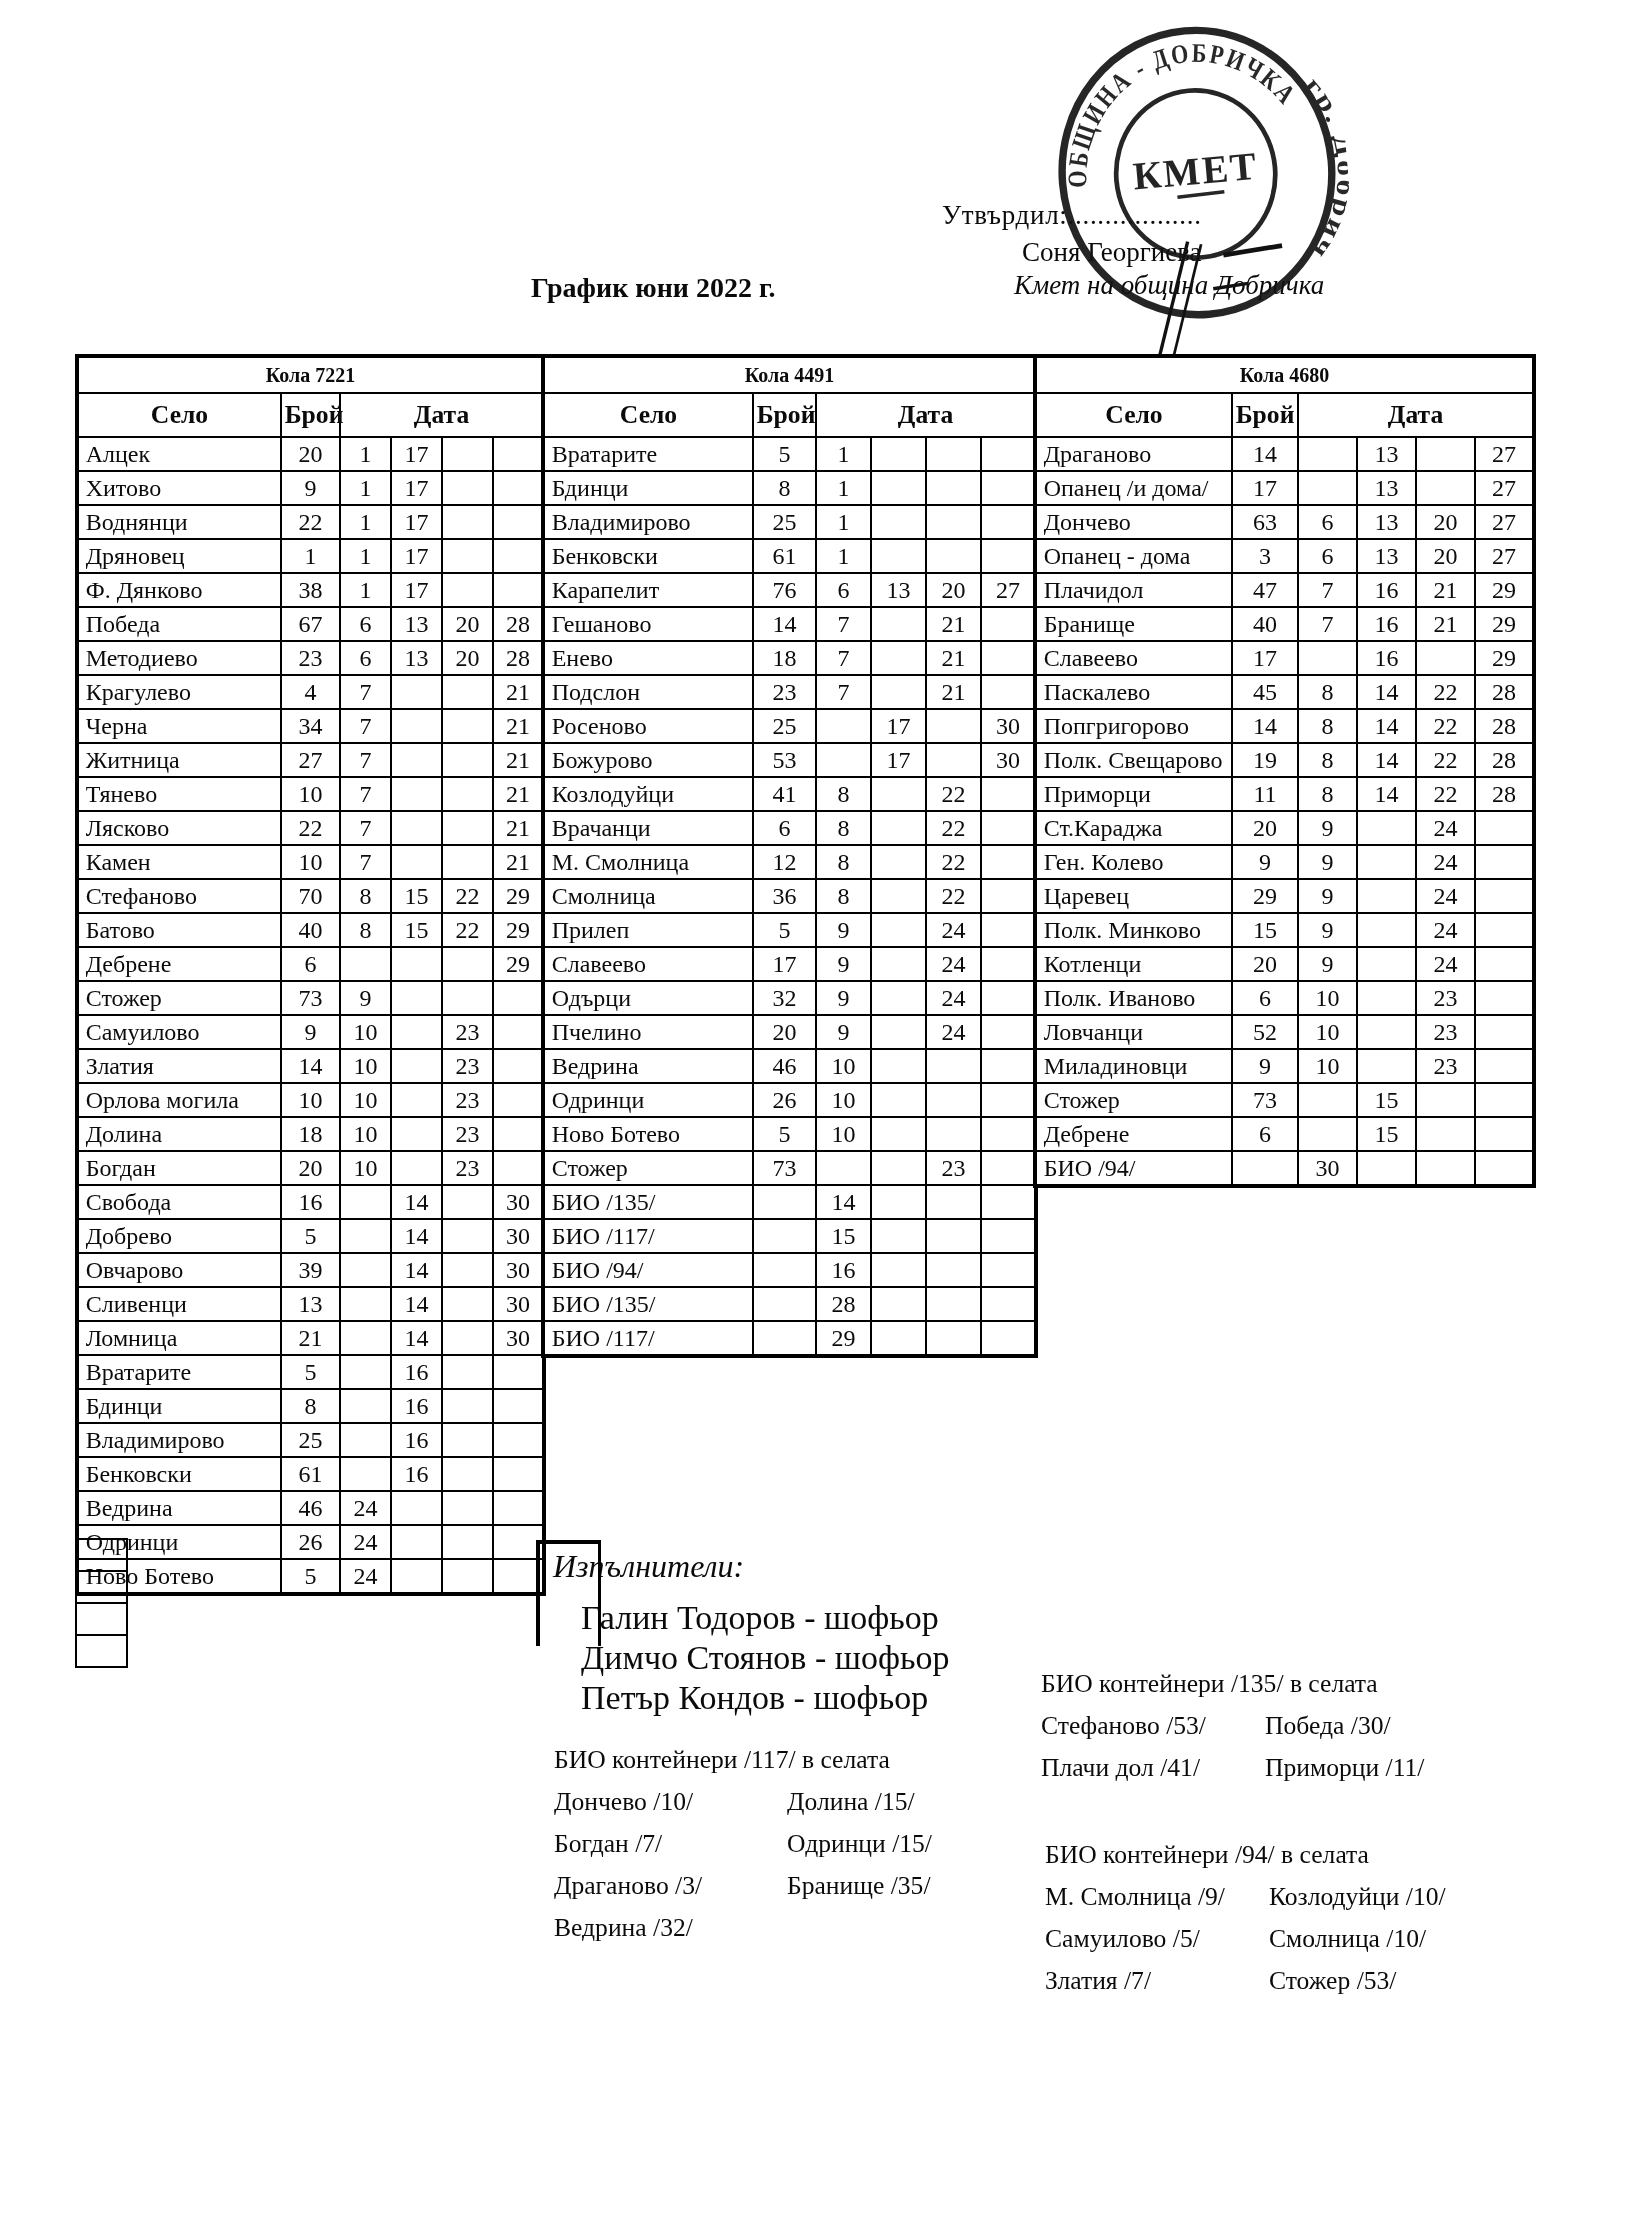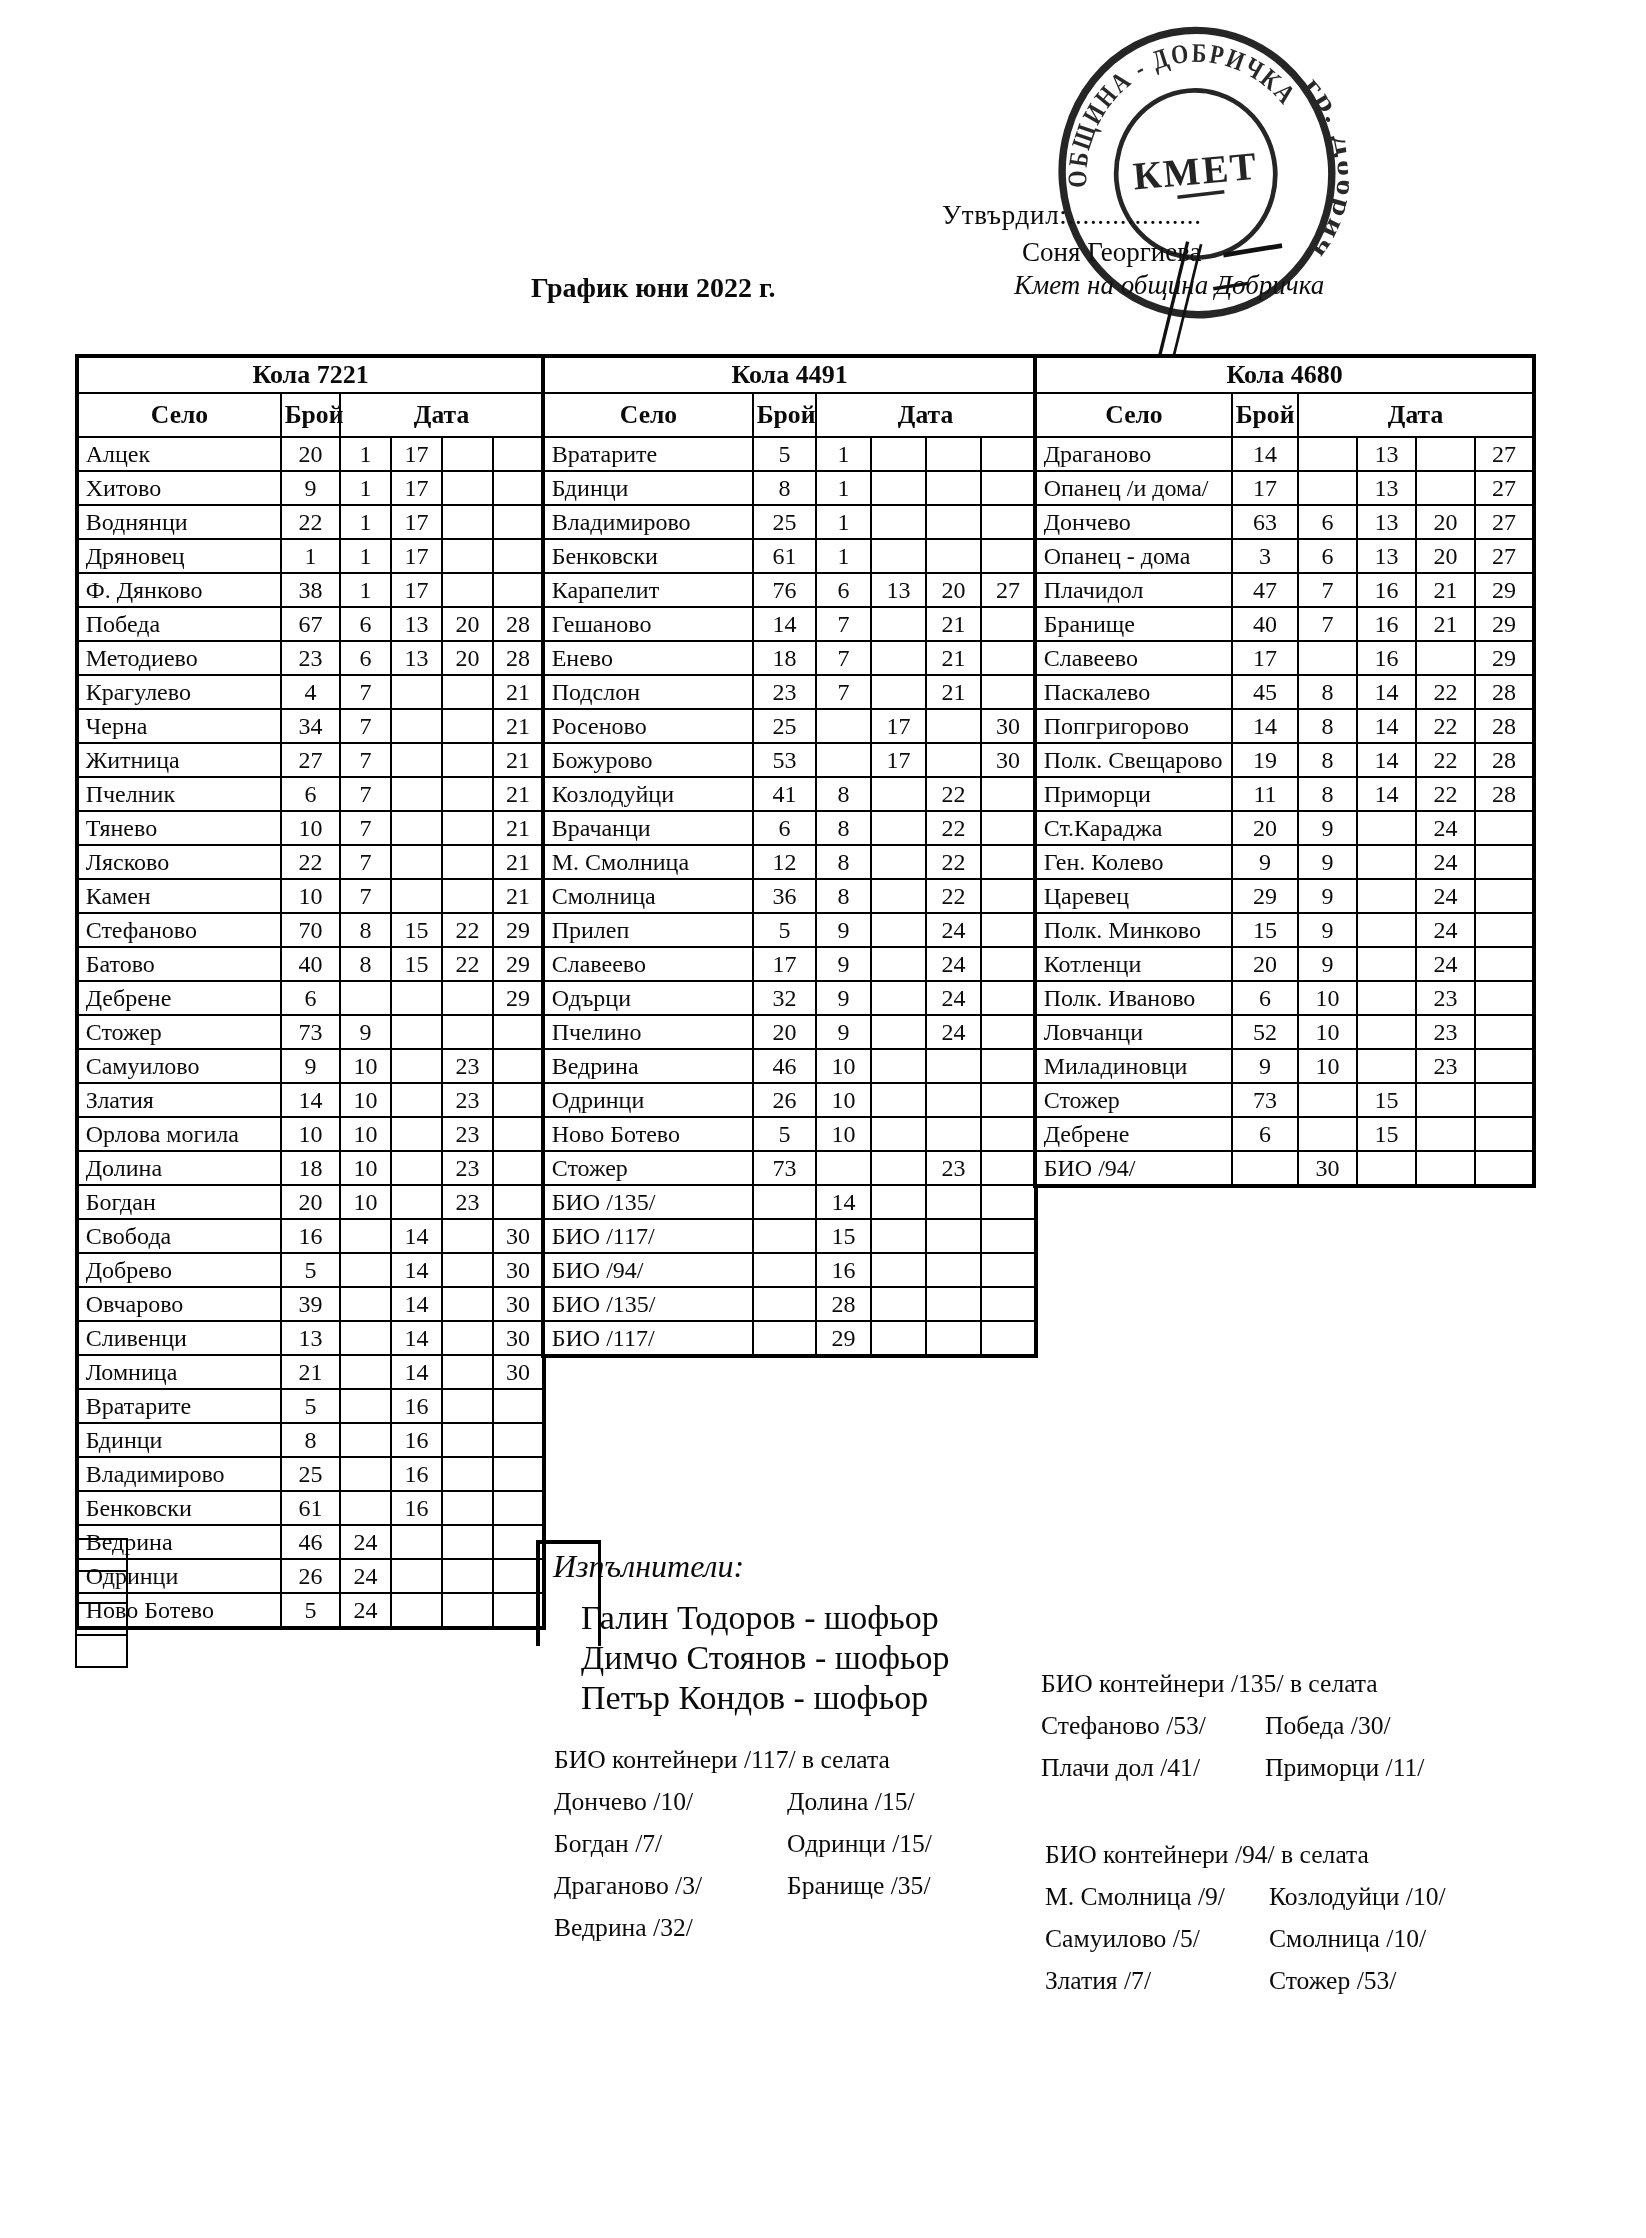--- a/index.html
+++ b/index.html
@@ -15,21 +15,21 @@
   
   .doc-title{position:absolute; left:531px; top:272px; font-size:28px; font-weight:bold;}
   
   .stamp{position:absolute; left:1050px; top:12px; transform:rotate(-5deg); opacity:.92;}
   .penmarks{position:absolute; left:0; top:0; pointer-events:none;}
   
   .sched{position:absolute; border-collapse:collapse; table-layout:fixed; background:#fff;}
   .sched,.sched th,.sched td{border:2.7px solid #000;}
   .sched{border-width:4px;}
   .sched th{font-size:25.6px; font-weight:bold; text-align:center; padding:0 2.7px;}
-  .sched tr.kola-row th{height:34px; font-size:26px;}
+  .sched tr.kola-row th{height:34px; font-size:20px;}
   .sched tr.head-row th{height:42px;}
   .sched td{height:32px; font-size:24px; white-space:nowrap; overflow:hidden; padding:0 4px;}
   .sched td:first-child{text-align:left; padding-left:6.7px;}
   .sched td:not(:first-child){text-align:center;}
   .t1{left:75px; top:354px; width:465px;}
   .t2{left:541px; top:354px; width:492px;}
   .t3{left:1033px; top:354px; width:500px;border-radius:9px;}
   
   .exec{position:absolute; left:553px; top:1548px;}
   .exec .blk-title{font-size:32px; margin-bottom:13.5px;font-style:italic;}
@@ -186,28 +186,20 @@
         </tr>
         <tr>
           <td>Житница</td>
           <td>27</td>
           <td>7</td>
           <td></td>
           <td></td>
           <td>21</td>
         </tr>
         <tr>
-          <td>Пчелник</td>
-          <td>6</td>
-          <td>7</td>
-          <td></td>
-          <td></td>
-          <td>21</td>
-        </tr>
-        <tr>
           <td>Тянево</td>
           <td>10</td>
           <td>7</td>
           <td></td>
           <td></td>
           <td>21</td>
         </tr>
         <tr>
           <td>Лясково</td>
           <td>22</td>

